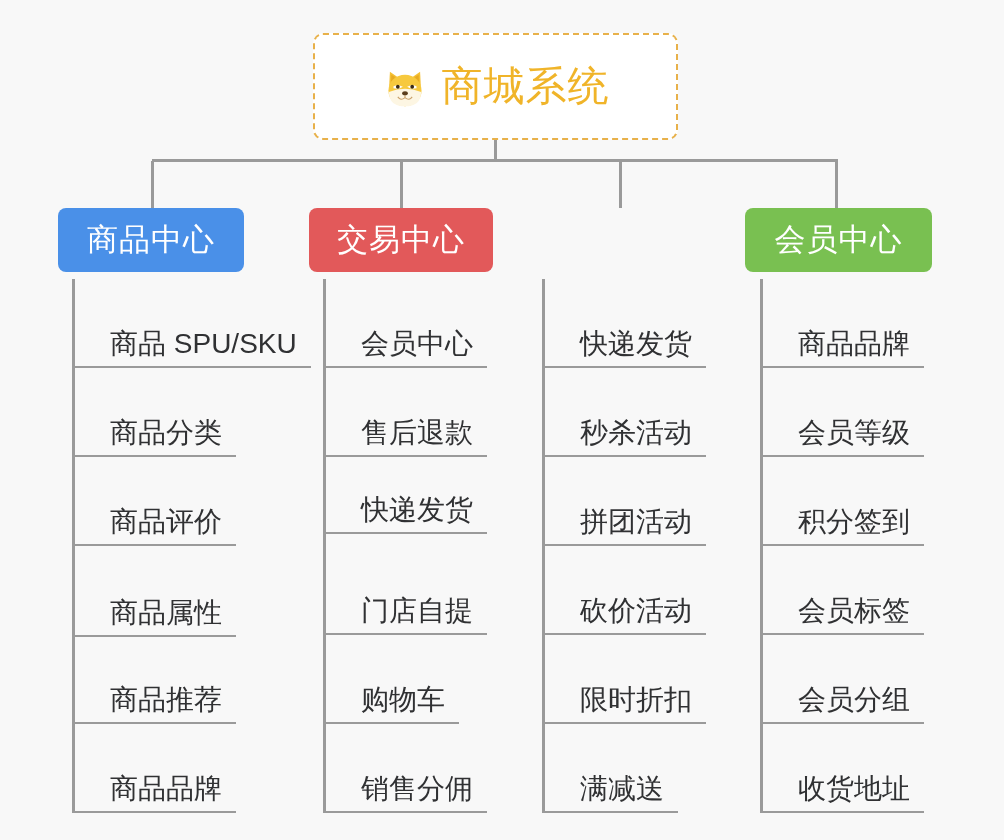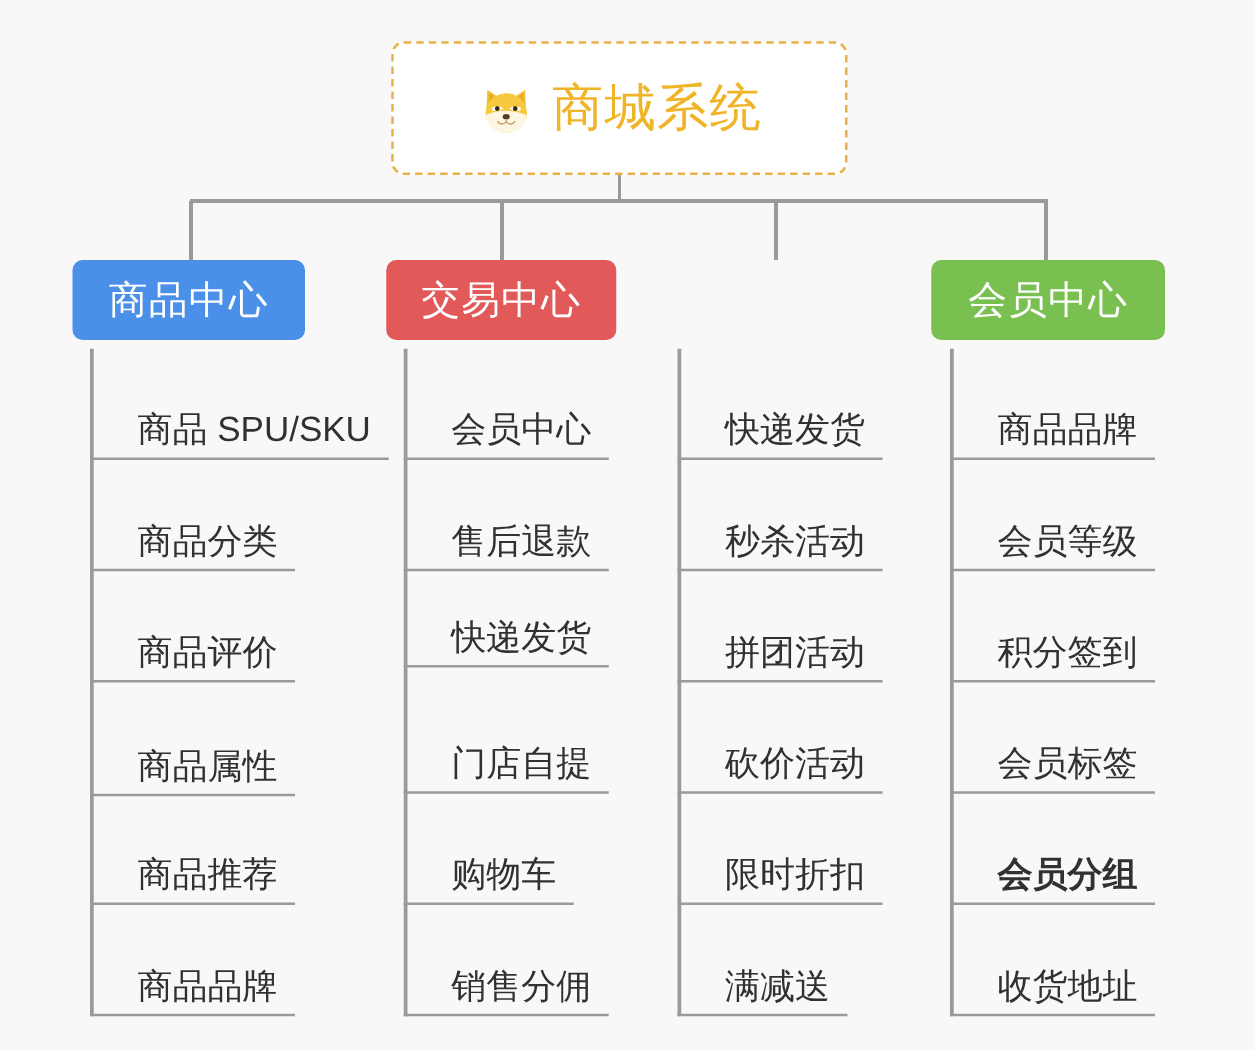--- a/index.html
+++ b/index.html
@@ -238,21 +238,21 @@
     </div>
     <div class="leaf-item" style="top:89px;">
       <span class="leaf-label">会员等级</span>
     </div>
     <div class="leaf-item" style="top:178px;">
       <span class="leaf-label">积分签到</span>
     </div>
     <div class="leaf-item" style="top:267px;">
       <span class="leaf-label">会员标签</span>
     </div>
-    <div class="leaf-item" style="top:356px;font-weight:bold;">
+    <div class="leaf-item" style="top:356px;">
       <span class="leaf-label">会员分组</span>
     </div>
     <div class="leaf-item" style="top:445px;">
       <span class="leaf-label">收货地址</span>
     </div>
   </div>
 
 </div>
 
 </body></html>

